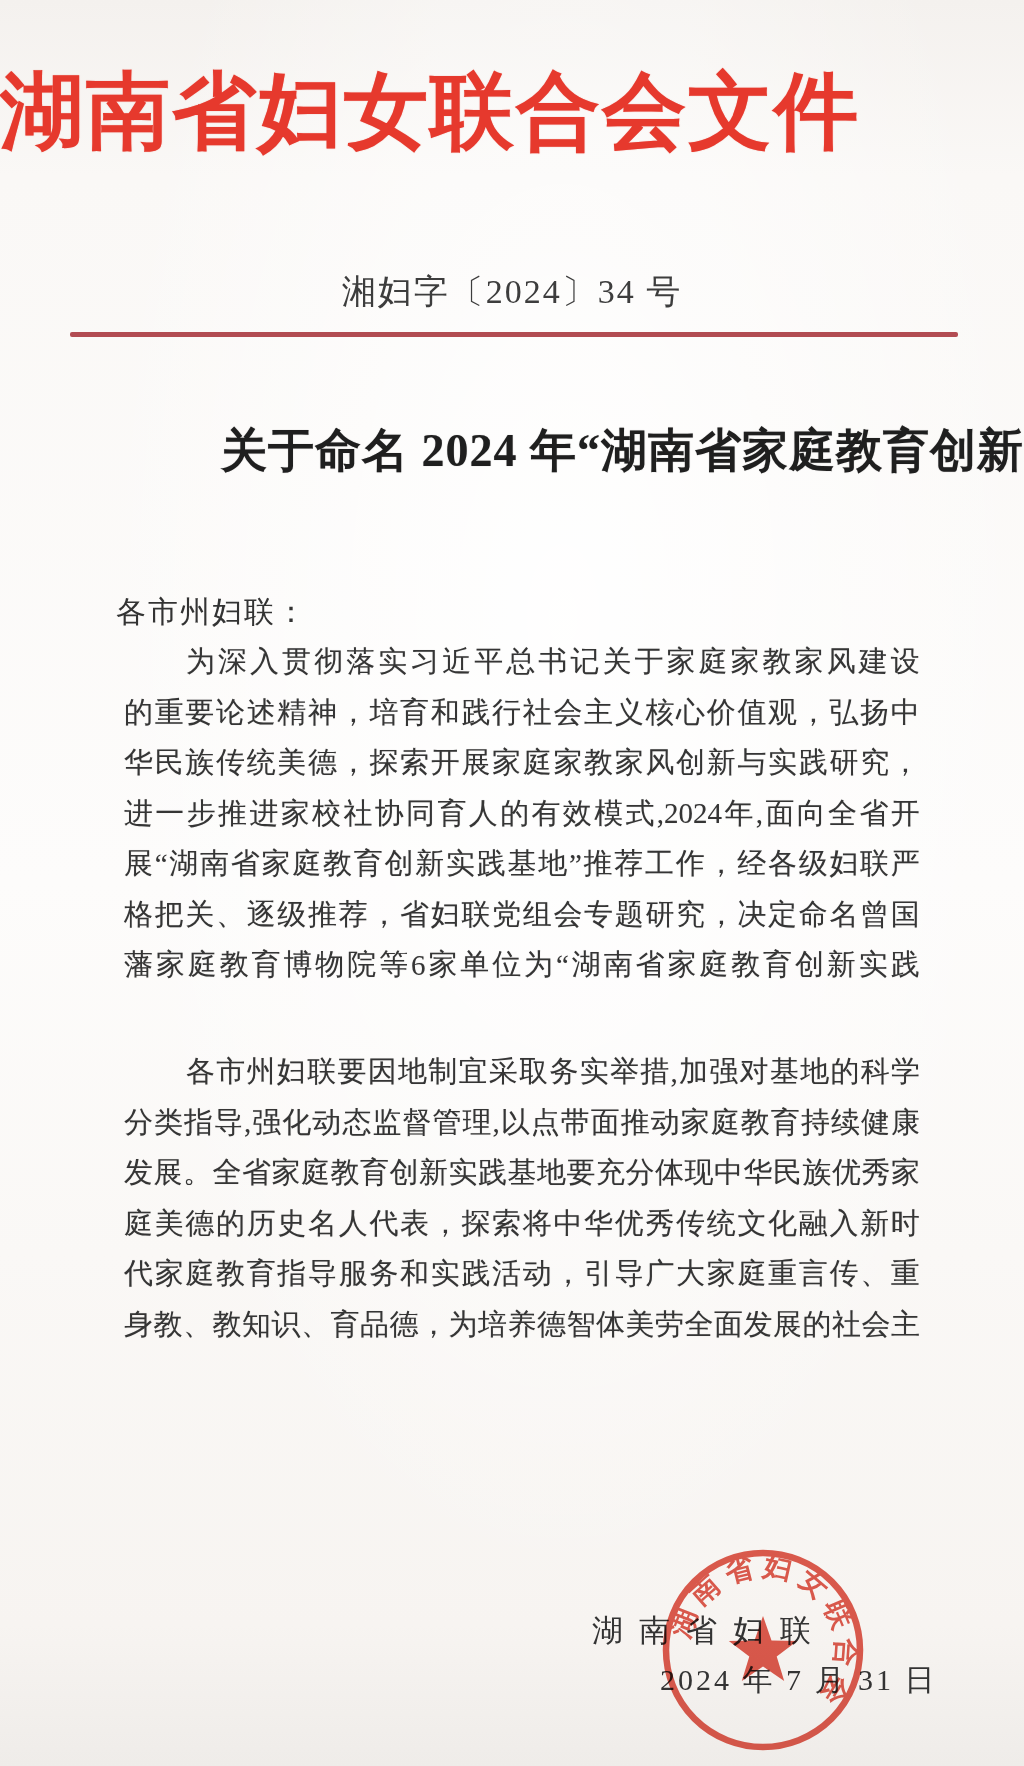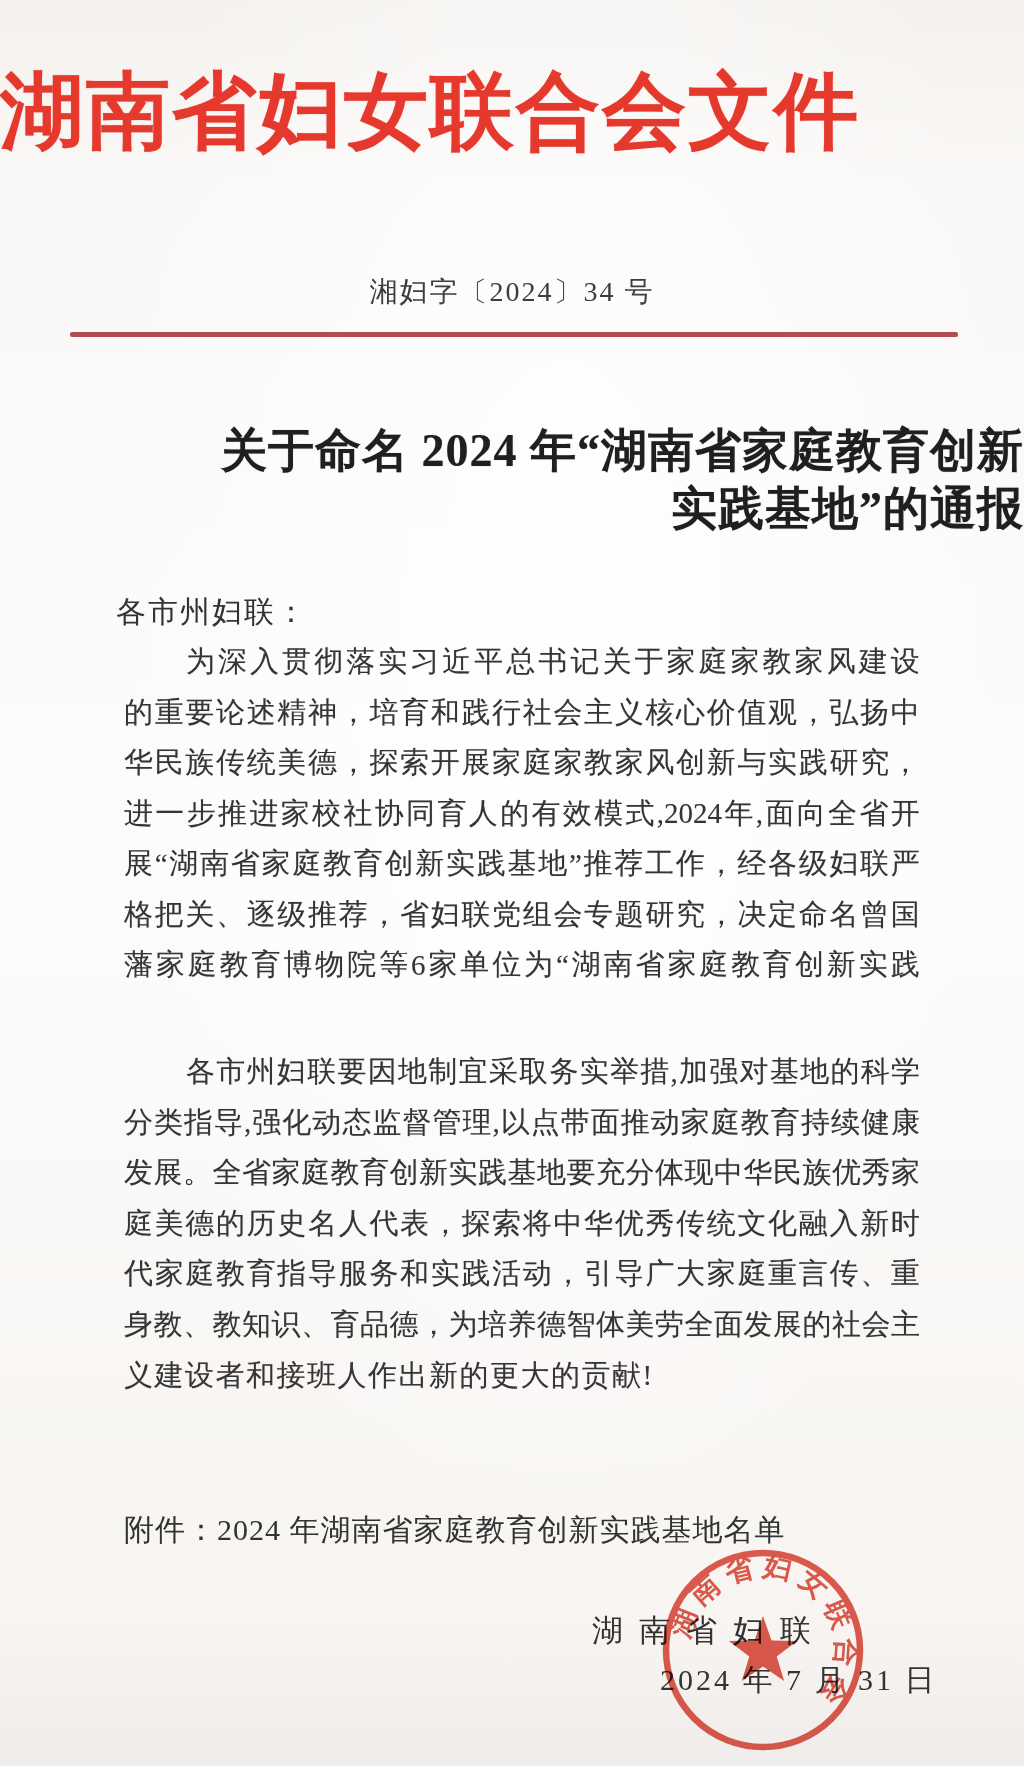--- a/index.html
+++ b/index.html
@@ -12,21 +12,21 @@
     color:#333;
   }
   .agency-header{
     position:absolute;top:56px;left:0;width:100%;height:112px;line-height:112px;
     text-align:left;font-size:84px;font-weight:900;color:#e6392d;
     letter-spacing:2px;white-space:nowrap;
     text-shadow:0 0 1px rgba(230,57,45,.5);
   }
   .docnum{
     position:absolute;top:274px;left:0;width:100%;height:36px;line-height:36px;
-    text-align:center;font-size:28px;color:#3d3d3d;letter-spacing:2px;
+    text-align:center;font-size:34px;color:#3d3d3d;letter-spacing:2px;
   }
   .redline{
     position:absolute;top:332px;left:70px;width:888px;height:5px;
     background:#b24c52;border-radius:2px;
   }
   .doc-title{
     position:absolute;top:422px;left:0;width:100%;text-align:right;
     font-size:46px;font-weight:700;color:#1f1f1f;line-height:58px;letter-spacing:1px;
     text-shadow:0 0 1px rgba(0,0,0,.35);
   }
@@ -68,21 +68,20 @@
 <div class="page">
 
   <div class="agency-header">湖南省妇女联合会文件</div>
 
   <div class="docnum">湘妇字〔2024〕34 号</div>
 
   <div class="redline"></div>
 
   <div class="doc-title">
     <div>关于命名 2024 年“湖南省家庭教育创新</div>
-    <div>实践基地”的通报</div>
   </div>
 
   <div class="salutation">各市州妇联：</div>
 
   <div class="para p1">
     <div class="bl jline first">
         <span>为</span>
         <span>深</span>
         <span>入</span>
         <span>贯</span>
@@ -441,24 +440,22 @@
         <span>劳</span>
         <span>全</span>
         <span>面</span>
         <span>发</span>
         <span>展</span>
         <span>的</span>
         <span>社</span>
         <span>会</span>
         <span>主</span>
       </div>
-    <div class="bl endline">义建设者和接班人作出新的更大的贡献!</div>
   </div>
 
-  <div class="attachment">附件：2024 年湖南省家庭教育创新实践基地名单</div>
 
   <div class="signature">湖南省妇联</div>
 
   <div class="dateline">2024 年 7 月 31 日</div>
 
   <div class="seal">
     <svg viewBox="0 0 212 212" xmlns="http://www.w3.org/2000/svg">
       <circle cx="106" cy="106" r="97" fill="none" stroke="#dc4a3c" stroke-width="6.5"></circle>
       <path id="sealArc" fill="none" d="M 32,106 A 74,74 0 1 1 180,106 A 74,74 0 1 1 32,106"></path>
       <text font-size="28" fill="#dc4a3c" letter-spacing="7" font-family="Liberation Serif, serif" font-weight="700">

